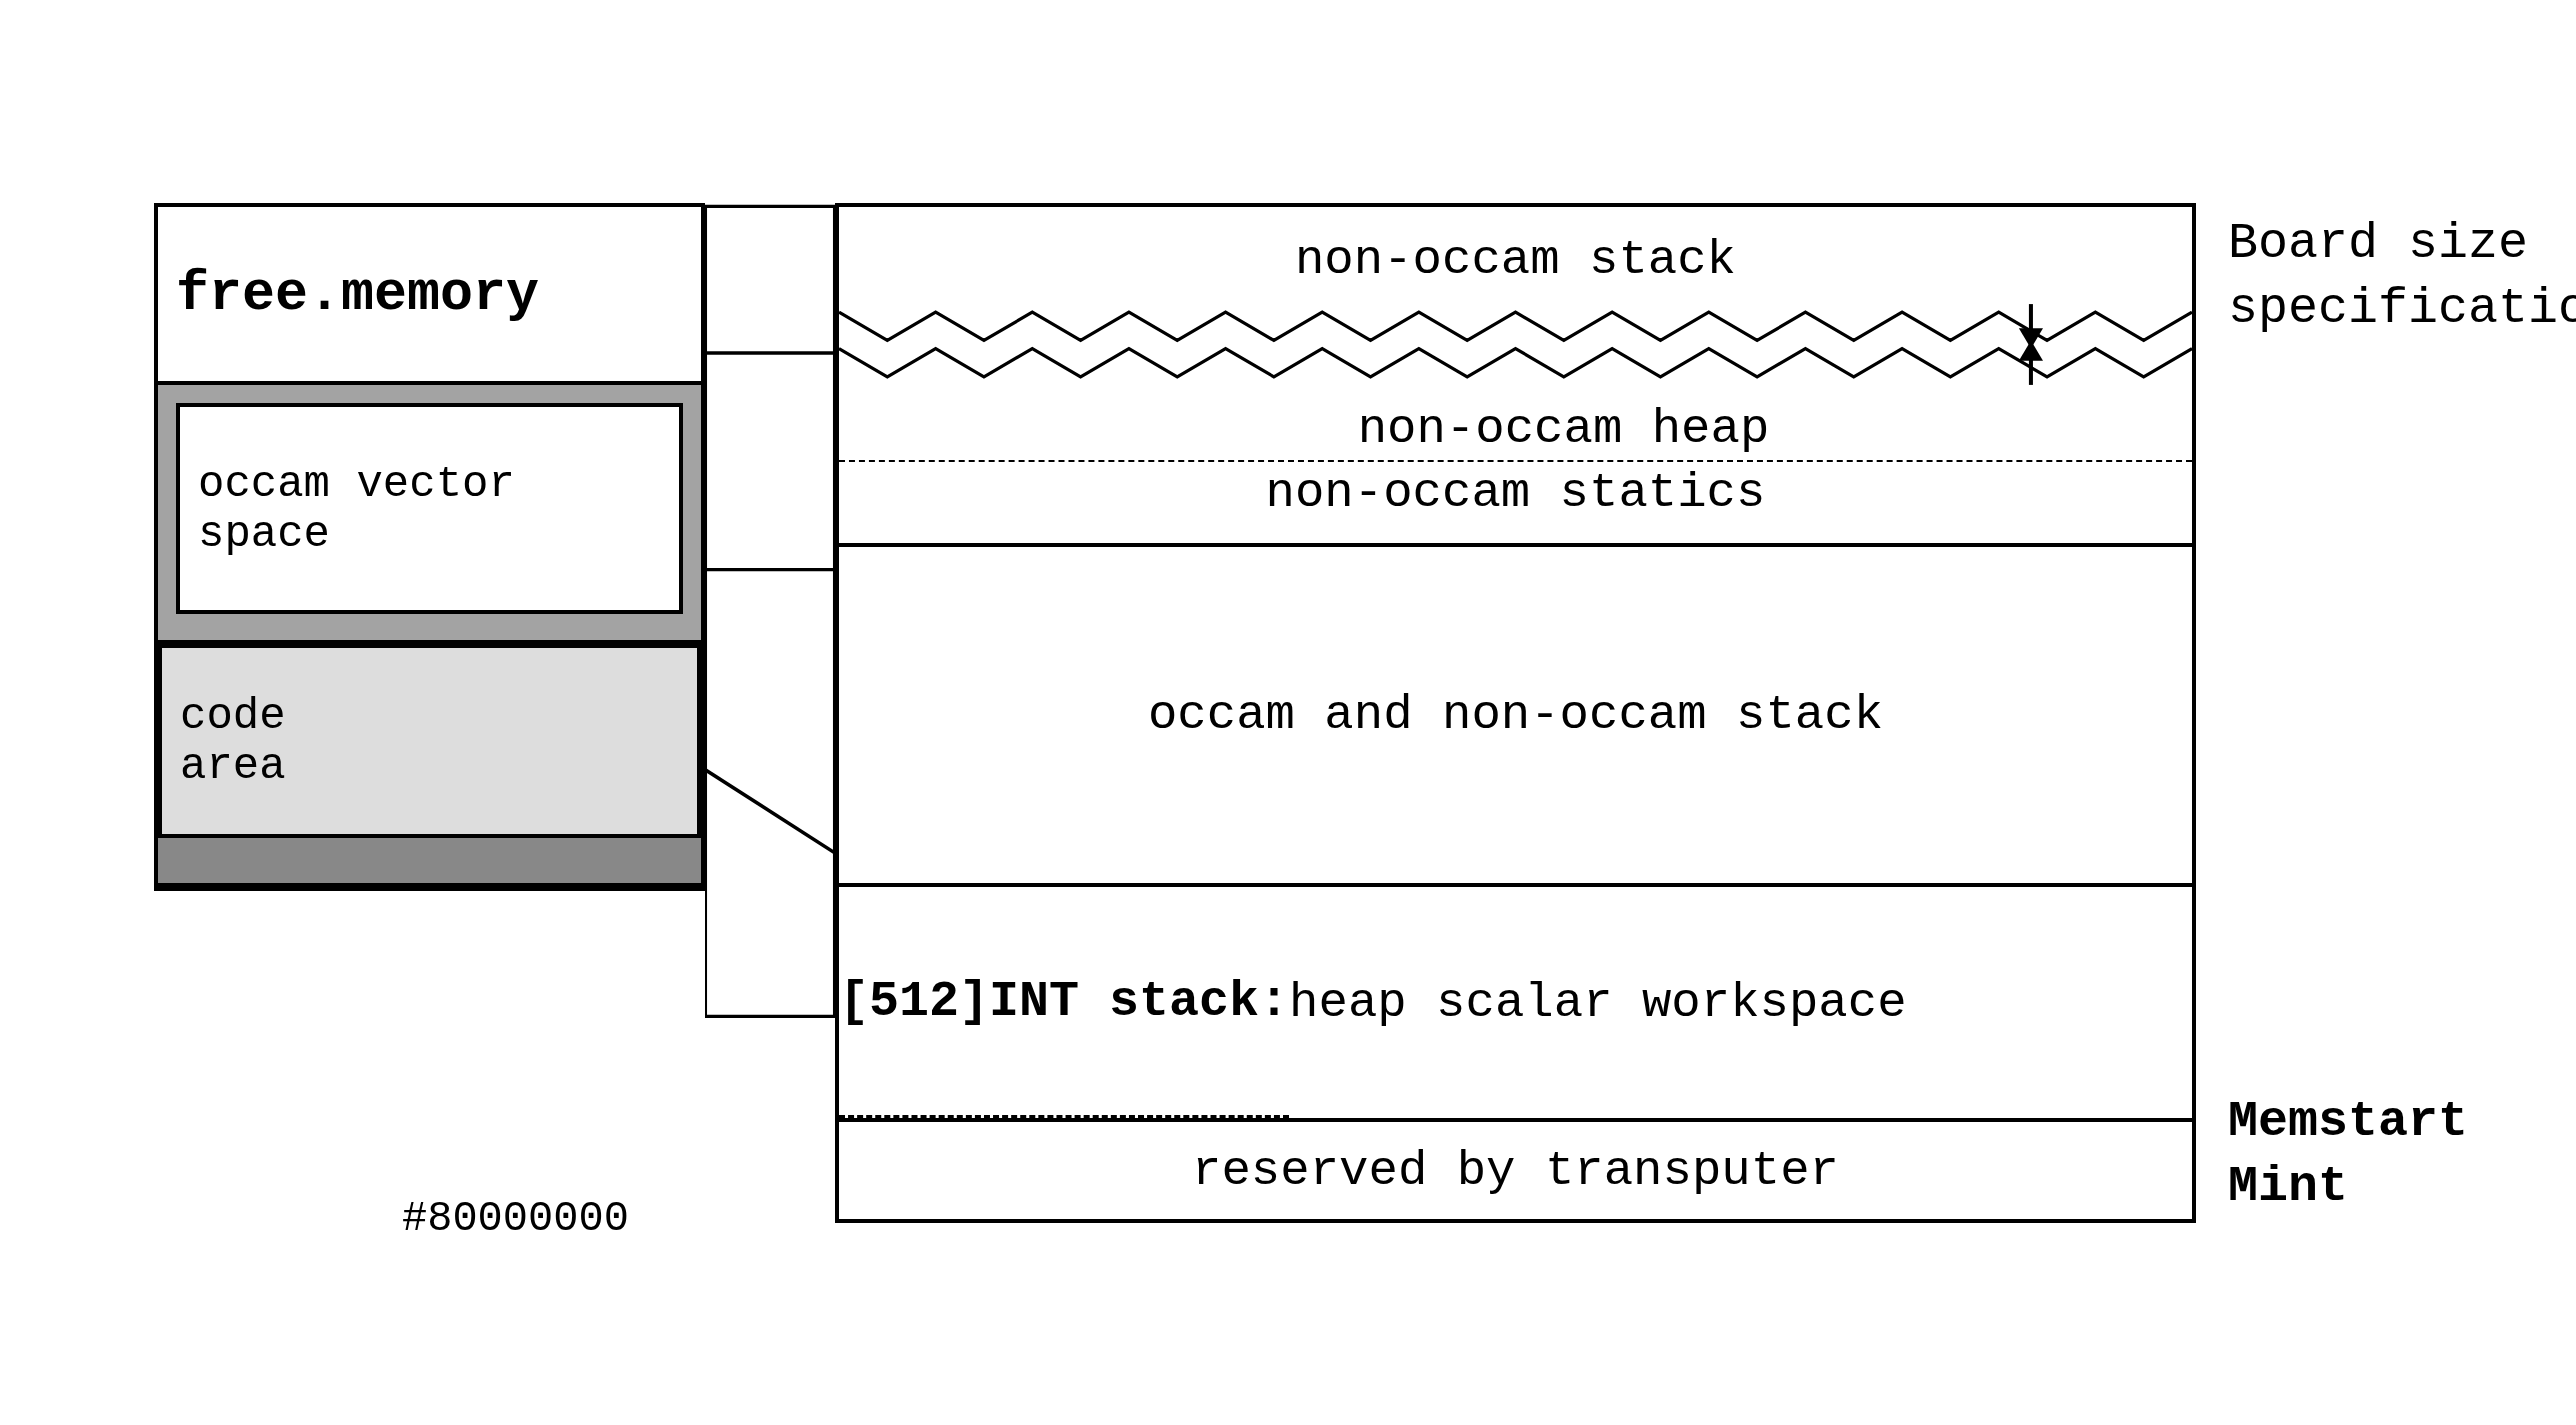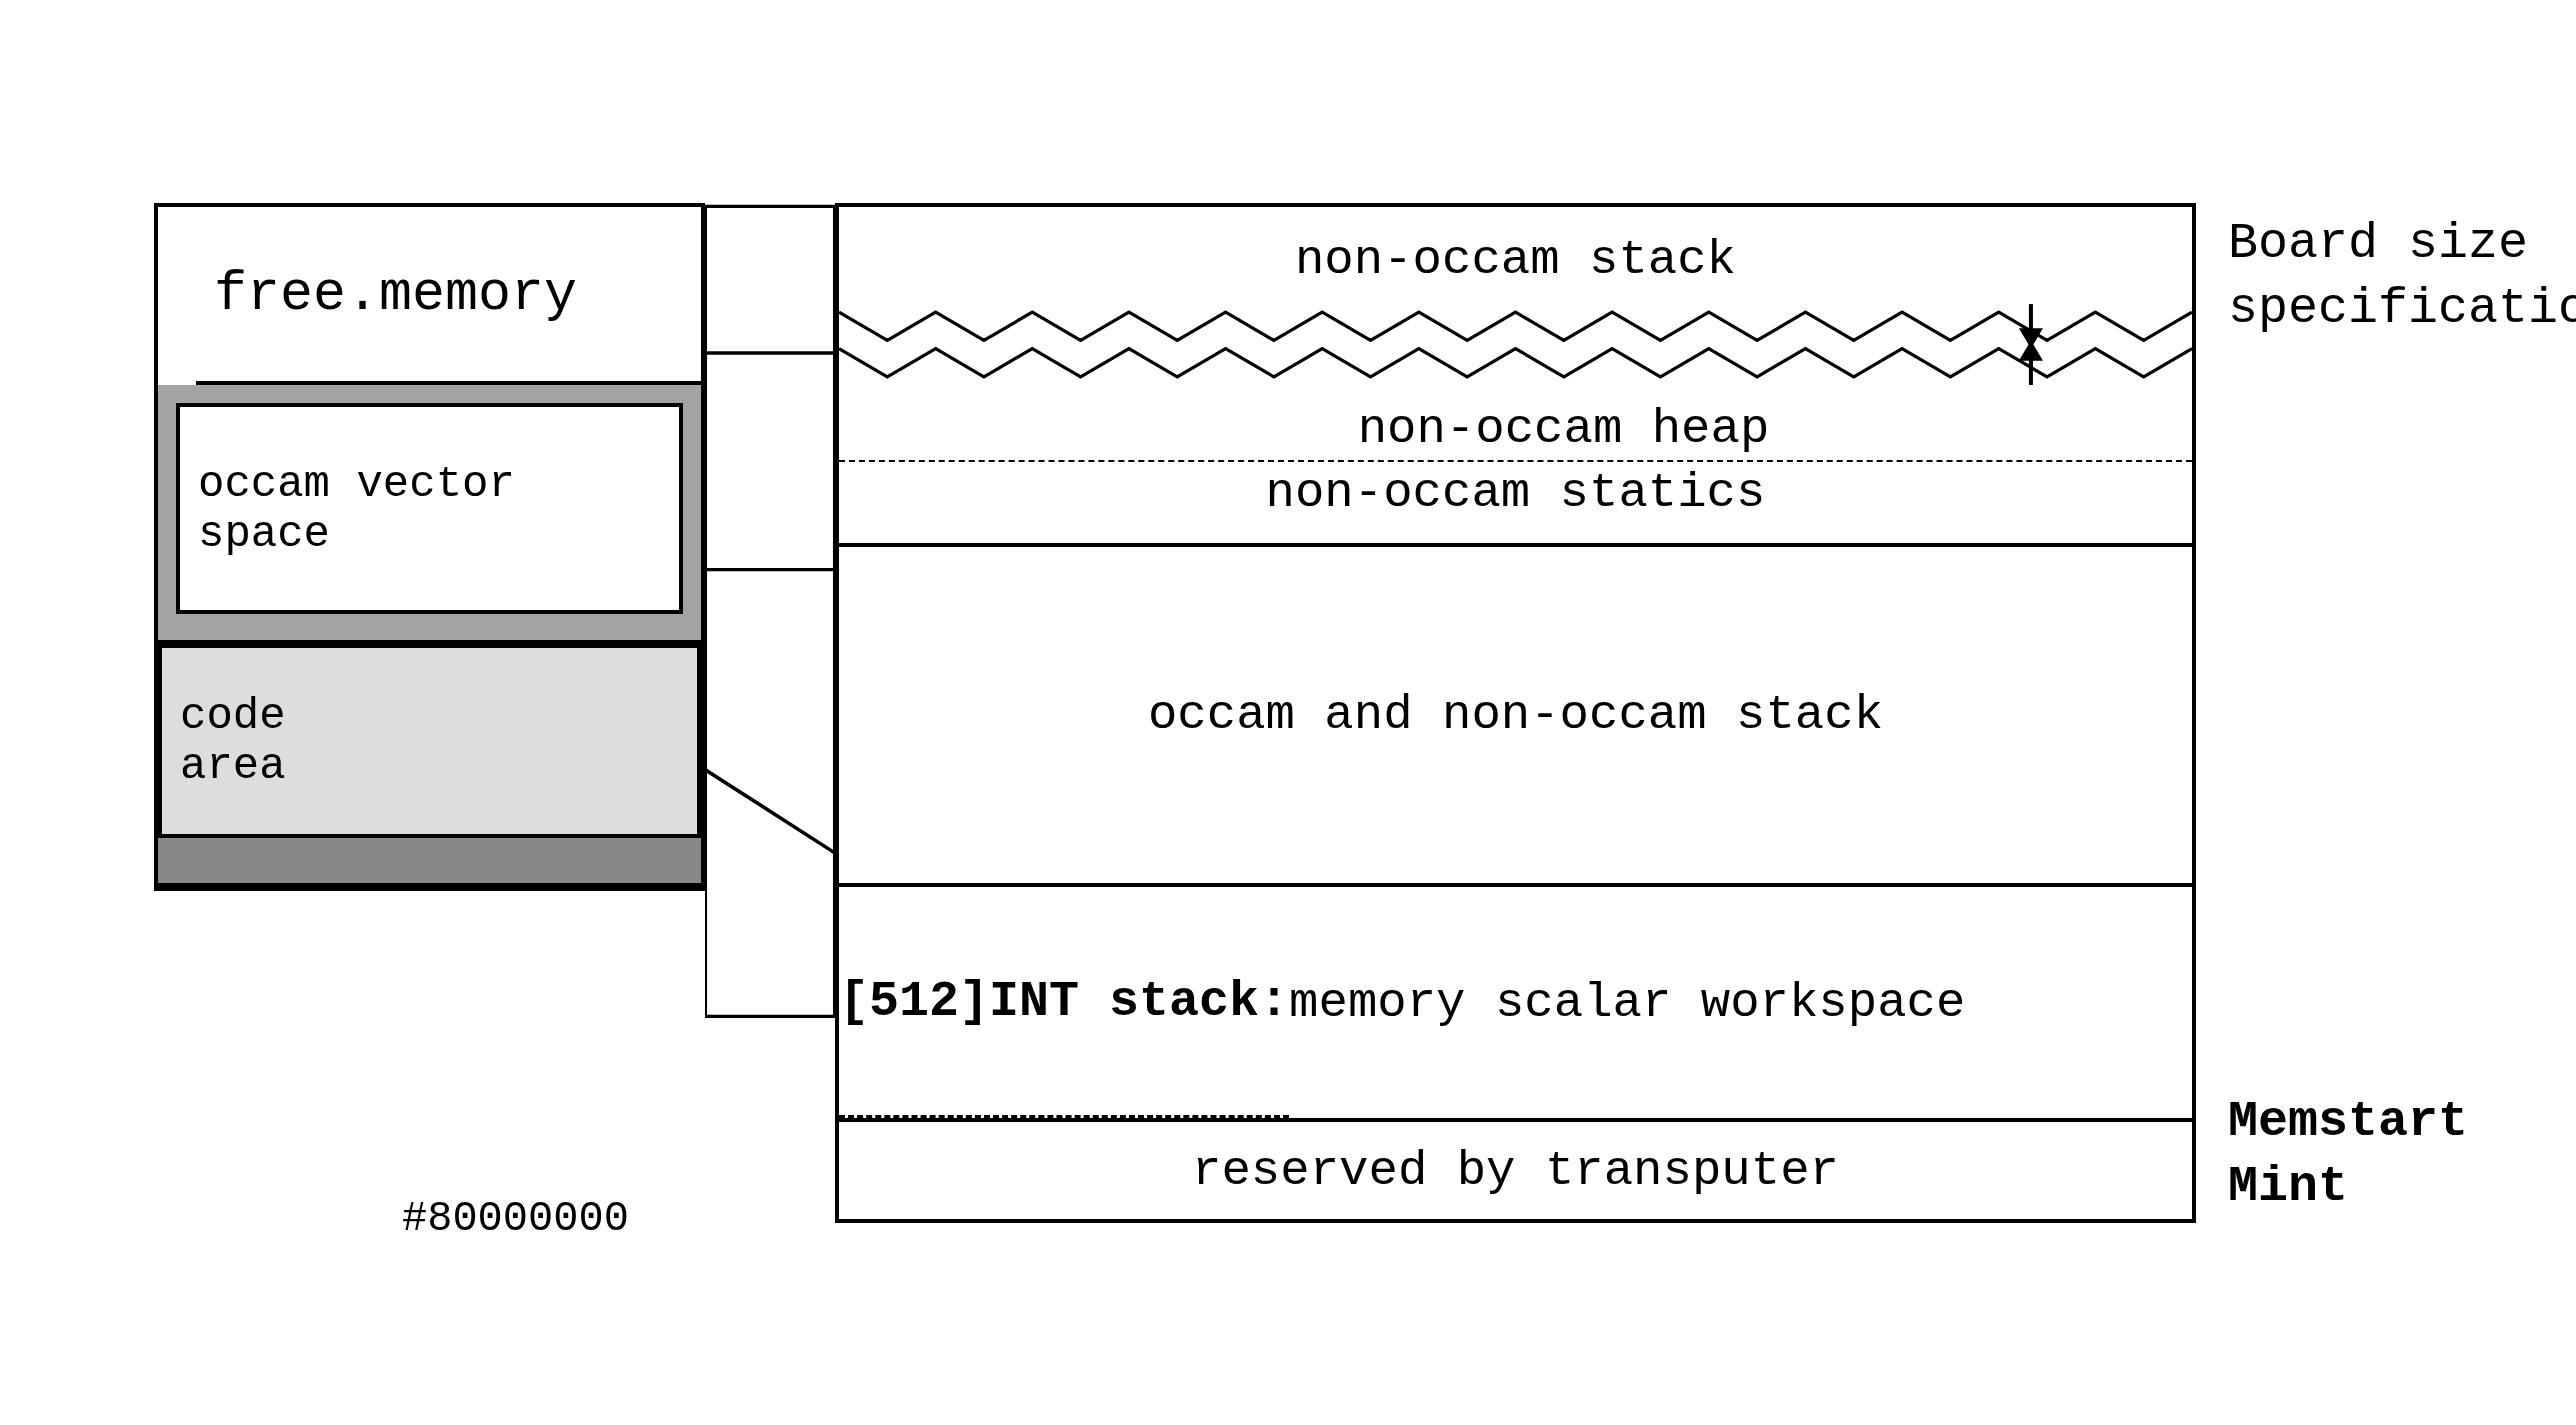--- a/index.html
+++ b/index.html
@@ -26,25 +26,24 @@
       flex-direction: column;
       width: 551px;
       border: 4px solid #000;
       position: relative;
     }
     .left-free-memory {
       background: #fff;
       border-bottom: 4px solid #000;
       padding: 14.6px 18px;
       font-size: 55px;
-      font-weight: normal;
+      font-weight: bold;
       min-height: 178px;
       display: flex;
       align-items: center;
-      margin-left: 38px;
     }
     .left-vector-space {
       background: #a3a3a3;
       border-bottom: 4px solid #000;
       padding: 18px;
       min-height: 259px;
       display: flex;
       align-items: flex-start;
     }
     .left-vector-space-inner {
@@ -277,21 +276,21 @@
 
       <div class="right-section sec-code">
         <span>occam and non-occam stack</span>
       </div>
 
       <div class="sec-int-and-scalar">
         <div class="int-stack-row">
           <span class="bold-label">[512]INT stack:</span>
         </div>
         <div class="occam-scalar-row">
-          <span>memory scalar workspace</span>
+          <span>heap scalar workspace</span>
         </div>
       </div>
 
       <div class="right-section" style="min-height:97px; border-bottom:none; position:relative;">
         <span>reserved by transputer</span>
 
         <span class="address-label">#80000000</span>
       </div>
 
     </div>

